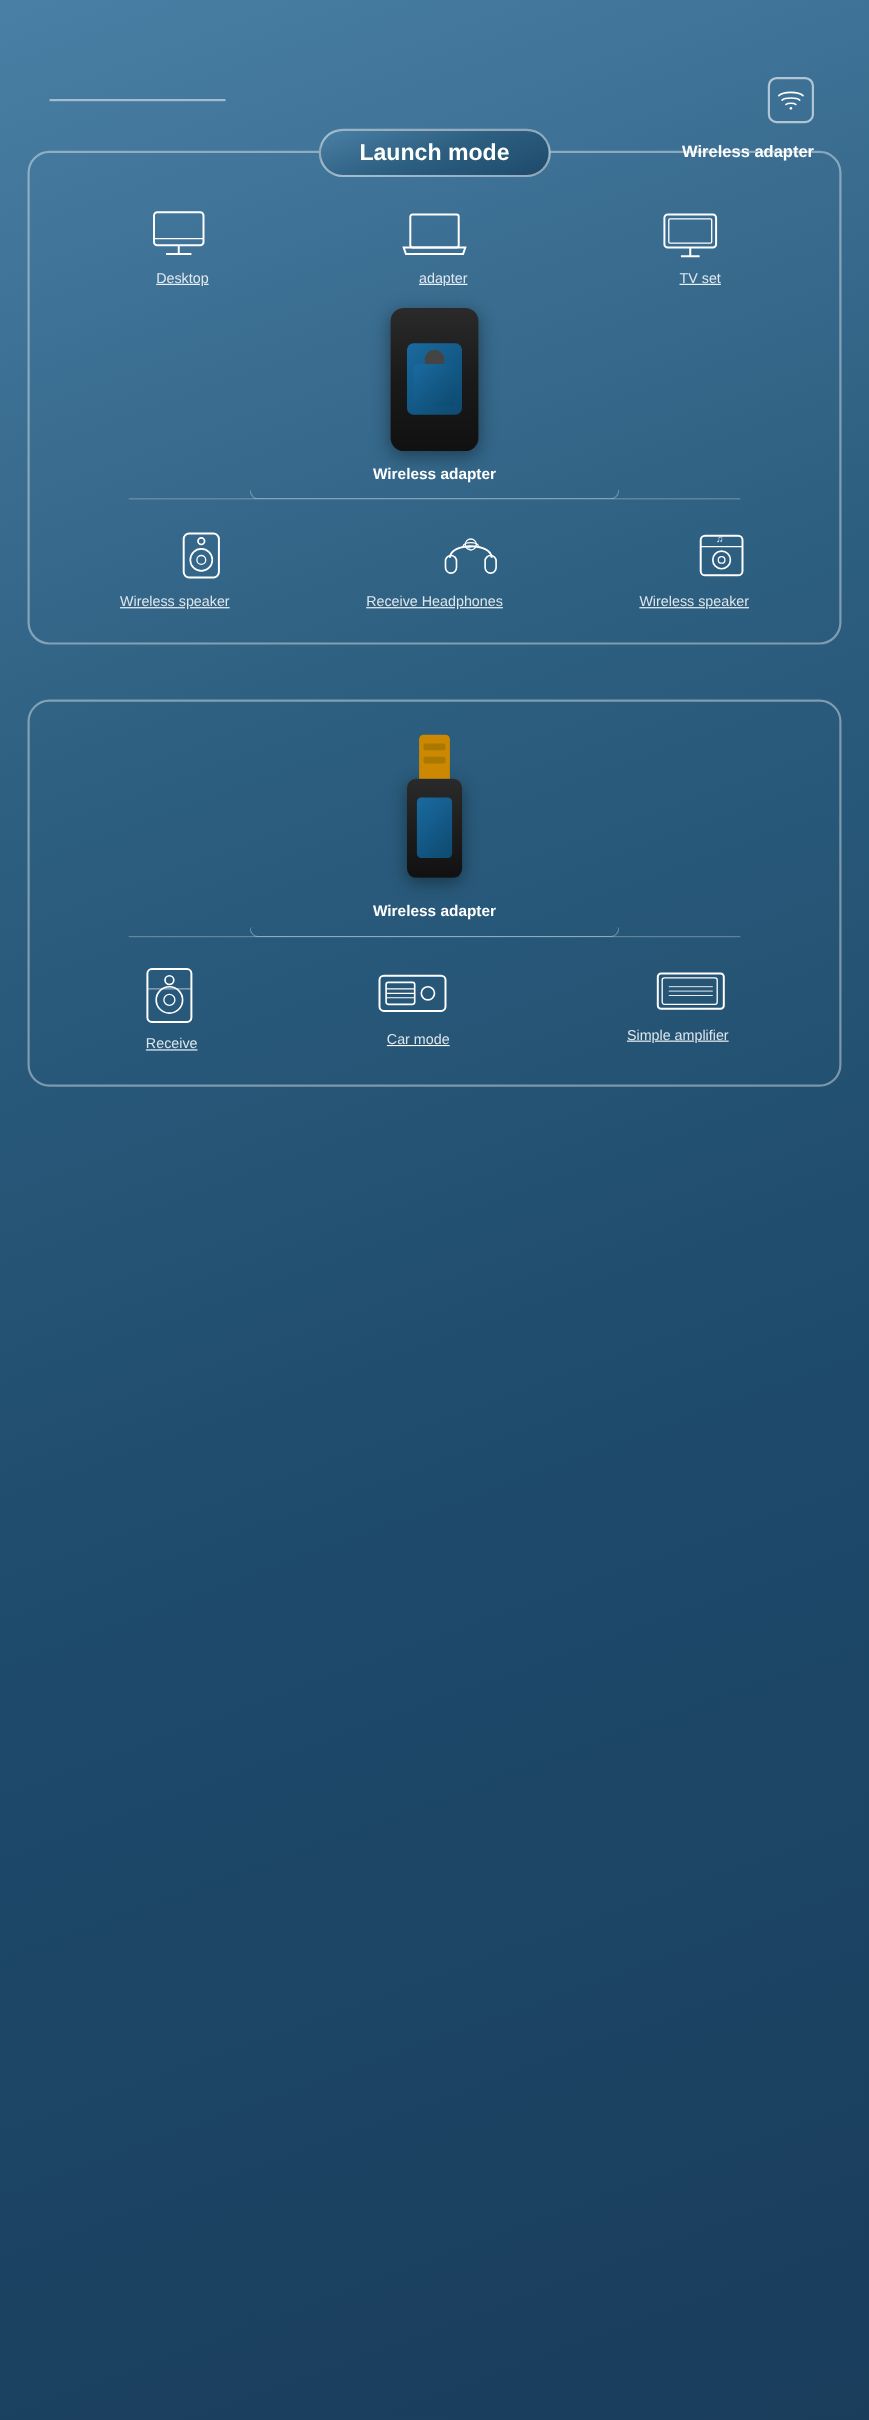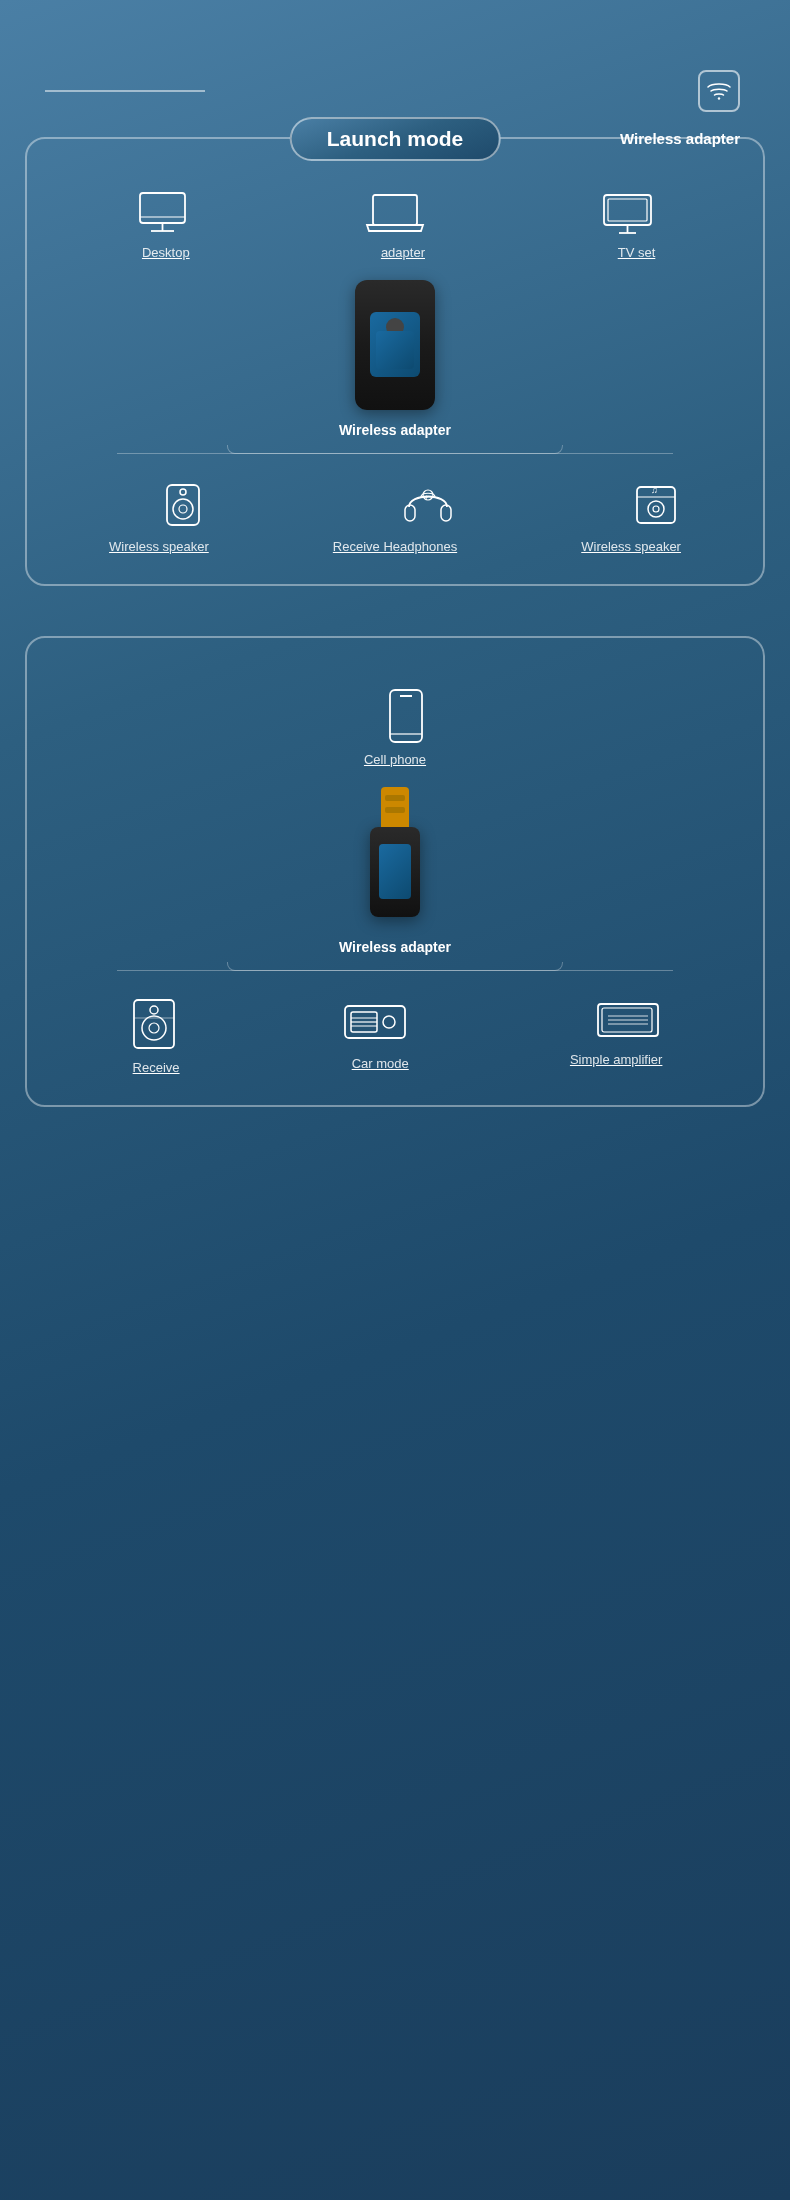--- a/index.html
+++ b/index.html
@@ -328,30 +328,20 @@
         </svg>
         <span class="device-label">Wireless speaker</span>
       </div>
     </div>
   </div>
 </div>
 
 <div class="mode-section">
   <div class="mode-box">
 
-    <div class="top-devices">
-      <div class="device-item">
-        <svg width="40" height="56" viewBox="0 0 40 56">
-          <rect x="4" y="2" width="32" height="52" rx="5" stroke="white" stroke-width="1.8"></rect>
-          <line x1="14" y1="8" x2="26" y2="8" stroke="white" stroke-width="2"></line>
-          <line x1="4" y1="46" x2="36" y2="46" stroke="white" stroke-width="1.2"></line>
-        </svg>
-        <span class="device-label">Cell phone</span>
-      </div>
-    </div>
 
     <div class="center-product">
       <div class="usb-product">
         <div class="usb-plug">
           <div style="position:absolute;top:8px;left:4px;right:4px;height:6px;background:#aa7700;border-radius:2px;"></div>
           <div style="position:absolute;top:20px;left:4px;right:4px;height:6px;background:#aa7700;border-radius:2px;"></div>
         </div>
         <div class="usb-body">
           <div class="usb-screen-small"></div>
         </div>

